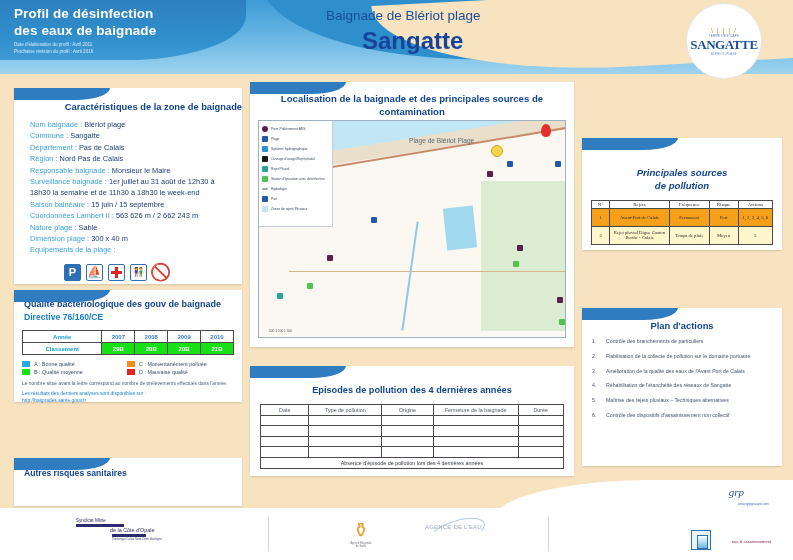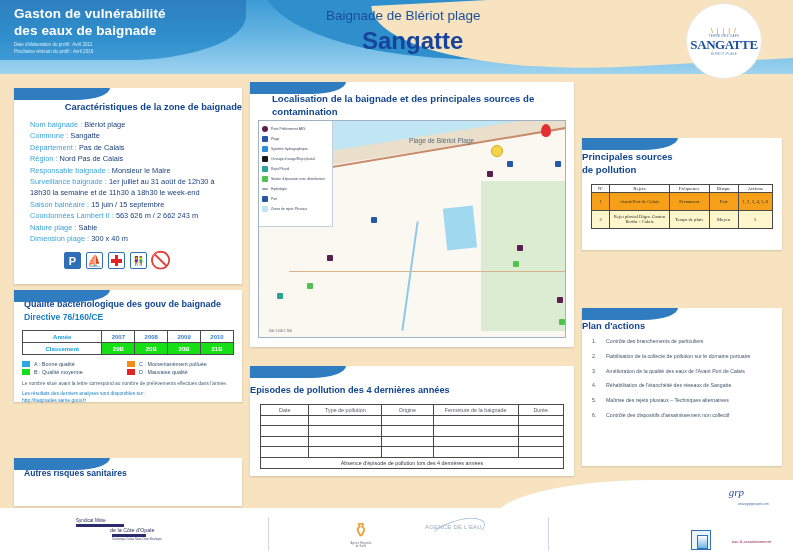--- a/index.html
+++ b/index.html
@@ -74,21 +74,21 @@
     position: absolute; background: #ffffff;
     box-shadow: 0 1px 2px rgba(0,0,0,.15);
   }
   .panel .tabcorner {
     position: absolute; left: 0; top: 0; width: 96px; height: 12px;
     background: #2f7dc0;
     border-bottom-right-radius: 40px 14px;
   }
   .p-title {
     color: #12468f; font-weight: bold; font-size: 9.6px;
-    text-align: left; padding-top: 14px;
+    text-align: center; padding-top: 14px;
   }
 
   
   #p-carac { left: 14px; top: 88px; width: 228px; height: 196px; }
   #p-carac .p-title { text-align: right; padding-left: 16px; padding-top: 14px; font-size: 9.3px;}
   .carac-list { padding: 7px 10px 0 16px; }
   .carac-list .row { font-size: 7.4px; line-height: 11.4px; color: #1b3f7a; }
   .carac-list .lbl { color: #3aa2d8; }
   .icons-row { display: flex; gap: 5px; padding: 8px 0 0 50px; }
   .ico {
@@ -208,21 +208,21 @@
   #p-epi .p-title { padding-top: 19px; font-size: 9.2px; }
   table.et { border-collapse: collapse; margin: 9px auto 0 auto; width: 304px; }
   table.et td, table.et th {
     border: 1px solid #4a4a4a; height: 10.5px; font-size: 5.4px;
     color: #55606c; font-weight: normal; text-align: center;
   }
   table.et tr.last td { font-size: 5.4px; color: #333b44; height: 11px; }
 
   
   #p-src { left: 582px; top: 138px; width: 200px; height: 112px; }
-  #p-src .p-title { padding-top: 12px; line-height: 1.4; }
+  #p-src .p-title { padding-top: 28px; line-height: 1.4; font-style: italic; }
   table.st { border-collapse: collapse; margin: 7px auto 0 auto; width: 182px; }
   table.st td {
     border: 1px solid #4a4a4a; font-size: 4.7px; text-align: center;
     font-family: "Liberation Serif", serif; color: #2b2b2b; padding: 1px;
   }
   table.st td.h { background: #ffffff; font-size: 5px; }
   table.st tr.r1 td { background: #f6a01a; height: 18px; }
   table.st tr.r2 td { background: #fff6cc; height: 18px; }
 
   
@@ -283,21 +283,21 @@
 <body>
 
 <div id="poster">
 
   <div class="banner">
     <div class="wave2"></div>
     <div class="wave"></div>
   </div>
 
   <div class="leftblock">
-    <div class="t1">Gaston de vulnérabilité</div>
+    <div class="t1">Profil de désinfection</div>
     <div class="t2">des eaux de baignade</div>
     <div class="small">Date d'élaboration du profil : Avril 2011</div>
     <div class="small" style="padding-top:0">Prochaine révision du profil : Avril 2016</div>
   </div>
 
   <div class="hdr-sub">Baignade de Blériot plage</div>
   <div class="hdr-title">Sangatte</div>
 
   <div class="logo-circle">
     <div class="rays">\ | | | /</div>
@@ -313,20 +313,21 @@
       <div class="row"><span class="lbl">Nom baignade</span><span class="lbl"> : </span><span>Blériot plage</span></div>
       <div class="row"><span class="lbl">Commune</span><span class="lbl"> : </span><span>Sangatte</span></div>
       <div class="row"><span class="lbl">Département</span><span class="lbl"> : </span><span>Pas de Calais</span></div>
       <div class="row"><span class="lbl">Région</span><span class="lbl"> : </span><span>Nord Pas de Calais</span></div>
       <div class="row"><span class="lbl">Responsable baignade</span><span class="lbl"> : </span><span>Monsieur le Maire</span></div>
       <div class="row"><span class="lbl">Surveillance baignade</span><span class="lbl"> : </span><span>1er juillet au 31 août de 12h30 à 18h30 la semaine et de 11h30 à 18h30 le week-end</span></div>
       <div class="row"><span class="lbl">Saison balnéaire</span><span class="lbl"> : </span><span>15 juin / 15 septembre</span></div>
       <div class="row"><span class="lbl">Coordonnées Lambert II</span><span class="lbl"> : </span><span>563 626 m / 2 662 243 m</span></div>
       <div class="row"><span class="lbl">Nature plage</span><span class="lbl"> : </span><span>Sable</span></div>
       <div class="row"><span class="lbl">Dimension plage</span><span class="lbl"> : </span><span>300 x 40 m</span></div>
+      <div class="row"><span class="lbl">Equipements de la plage</span><span class="lbl"> :</span></div>
     </div>
     <div class="icons-row">
       <div class="ico park">P</div>
       <div class="ico sail">⛵</div>
       <div class="ico cross"></div>
       <div class="ico wc">👫</div>
       <div class="ico nodog">🚫</div>
     </div>
   </div>
 

